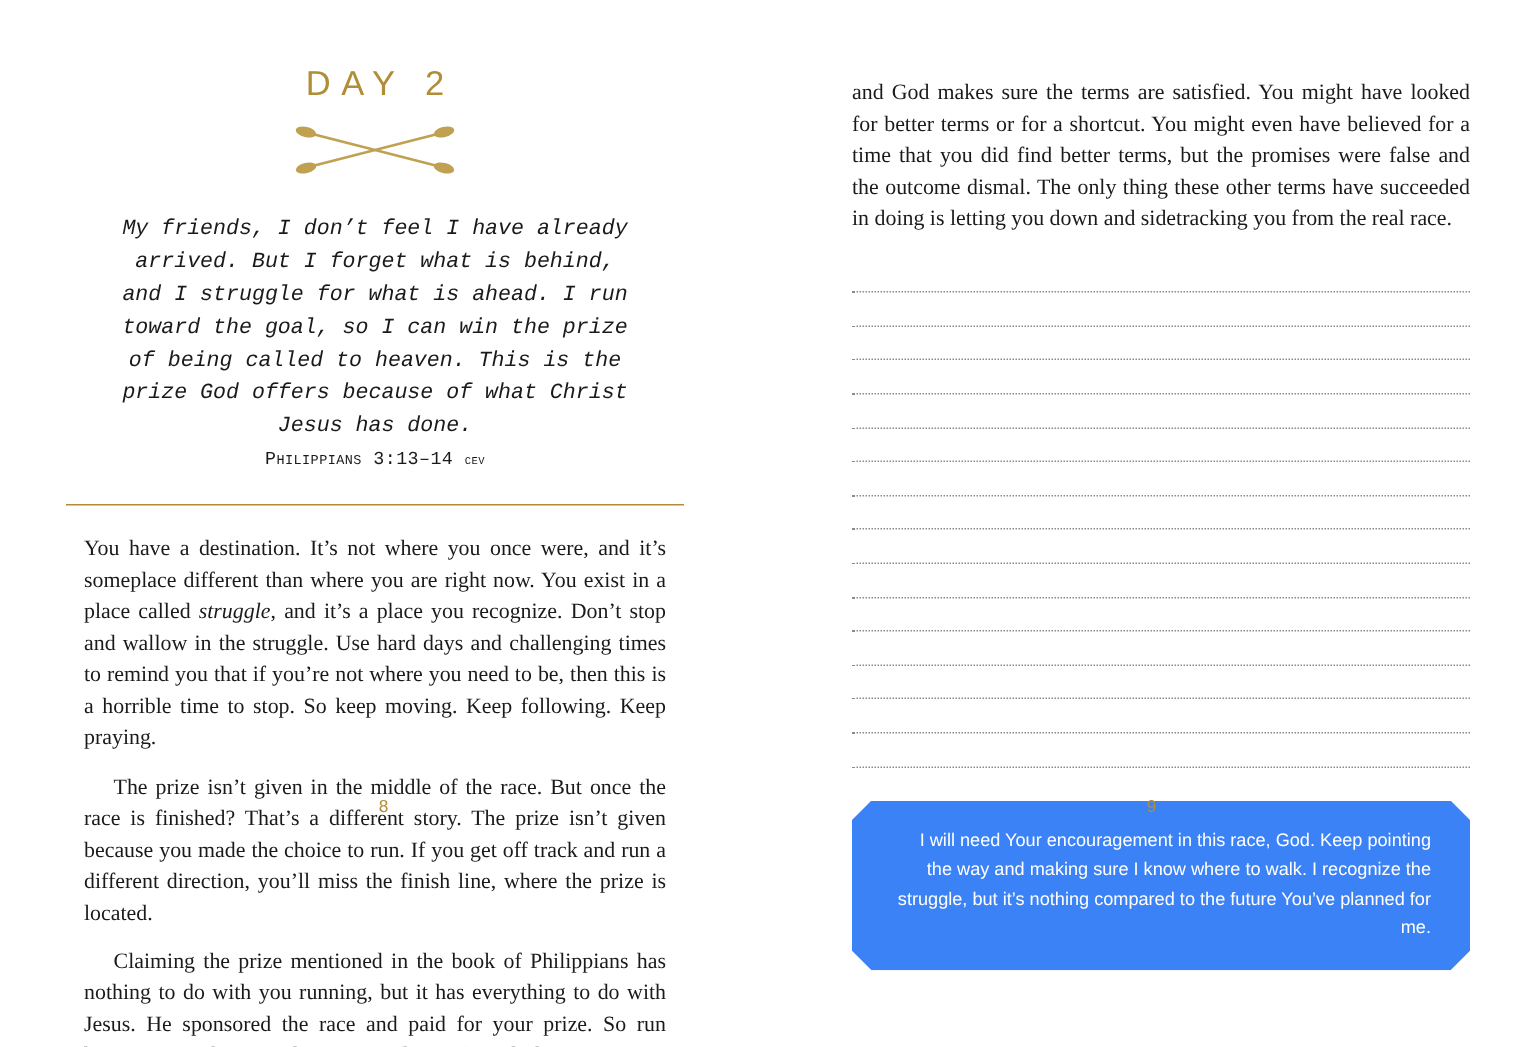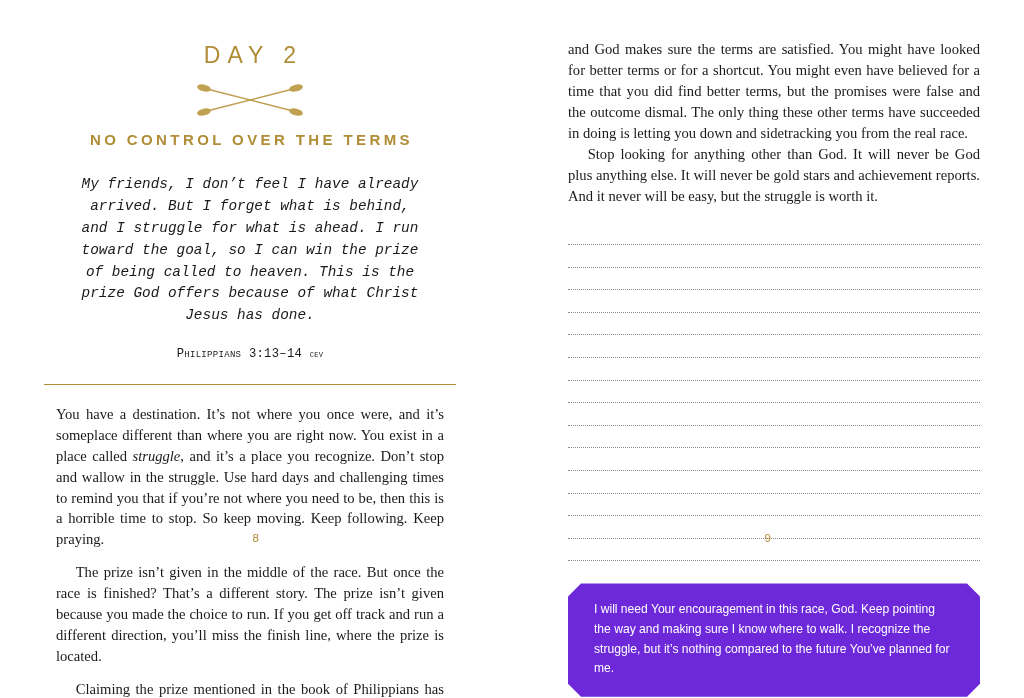--- a/index.html
+++ b/index.html
@@ -66,21 +66,21 @@
   .verse {
     margin: 26px 34px 0 34px;
     text-align: center;
     font-style: italic;
     font-size: 14.4px;
     line-height: 1.52;
     color: #1a1a1a;
     font-family: Liberation Mono, monospace;
   }
   .verse-ref {
-    margin-top: 18px;
+    margin-top: 1px;
     text-align: center;
     font-style: normal;
     font-size: 12.2px;
     font-variant: small-caps;
     letter-spacing: 0.3px;
     color: #1a1a1a;
   }
   .verse-ref .cev {
     font-size: 10.5px;
   }
@@ -103,46 +103,46 @@
     margin: 12px;
     text-indent: 0;
   }
   .body-text p + p {
     text-indent: 1.35em;
   }
   .body-text em { font-style: italic; }
 
   
   .body-text-right {
-    margin-top: 5px;
+    margin-top: 18px;
     font-size: 14.6px;
     line-height: 1.435;
     text-align: justify;
     hyphens: auto;
   }
   .body-text-right p { margin: 0; }
   .body-text-right p + p { text-indent: 1.35em; }
 
   .lines {
     margin-top: 16px;
   }
   .write-line {
     border-bottom: 1.6px dotted #8a8a8a;
     height: 21.6px;
   }
 
   .prayer-box {
     margin-top: 22px;
     position: relative;
-    background: #6d28d9;
+    background: #3b82f6;
     color: #ffffff;
     font-family: "Liberation Sans", sans-serif;
     font-size: 12.1px;
     line-height: 1.62;
-    text-align: left;
+    text-align: right;
     padding: 17px 26px 18px 26px;
     clip-path: polygon(
       13px 0, calc(100% - 13px) 0,
       100% 13px, 100% calc(100% - 13px),
       calc(100% - 13px) 100%, 13px 100%,
       0 calc(100% - 13px), 0 13px
     );
   }
   .prayer-box p { margin: 0; }
 
@@ -175,21 +175,20 @@
         </g>
         <g fill="#c0a051">
           <ellipse cx="9" cy="5" rx="7" ry="3.4" transform="rotate(14 9 5)"></ellipse>
           <ellipse cx="101" cy="29" rx="7" ry="3.4" transform="rotate(14 101 29)"></ellipse>
           <ellipse cx="9" cy="29" rx="7" ry="3.4" transform="rotate(-14 9 29)"></ellipse>
           <ellipse cx="101" cy="5" rx="7" ry="3.4" transform="rotate(-14 101 5)"></ellipse>
         </g>
       </svg>
     </div>
 
-    <div class="chapter-title">NO CONTROL OVER THE TERMS</div>
 
     <div class="verse">
       <div>My friends, I don’t feel I have already arrived. But I forget what is behind, and I struggle for what is ahead. I run toward the goal, so I can win the prize of being called to heaven. This is the prize God offers because of what Christ Jesus has done.</div>
       <div class="verse-ref">
         <span>Philippians 3:13–14</span>
         <span class="cev">cev</span>
       </div>
     </div>
 
     <div class="rule"></div>
@@ -200,21 +199,20 @@
       <p>Claiming the prize mentioned in the book of Philippians has nothing to do with you running, but it has everything to do with Jesus. He sponsored the race and paid for your prize. So run because you have a destination (heaven) and there’s a prize waiting (life forever with God).</p>
       <p>Today’s verse has a lot packed into it, but nowhere did you read that the race is easy. Consider these three things: (1) in this race you’re not finished yet, (2) what’s ahead will involve struggle, and (3) you have no control over the terms of the race.</p>
 
     </div>
   </div>
 
   <div class="page page-right">
 
     <div class="body-text-right">
       <p>and God makes sure the terms are satisfied. You might have looked for better terms or for a shortcut. You might even have believed for a time that you did find better terms, but the promises were false and the outcome dismal. The only thing these other terms have succeeded in doing is letting you down and sidetracking you from the real race.</p>
-      <p>Stop looking for anything other than God. It will never be God plus anything else. It will never be gold stars and achievement reports. And it never will be easy, but the struggle is worth it.</p>
     </div>
 
     <div class="lines">
       <div class="write-line"></div>
       <div class="write-line"></div>
       <div class="write-line"></div>
       <div class="write-line"></div>
       <div class="write-line"></div>
       <div class="write-line"></div>
       <div class="write-line"></div>

